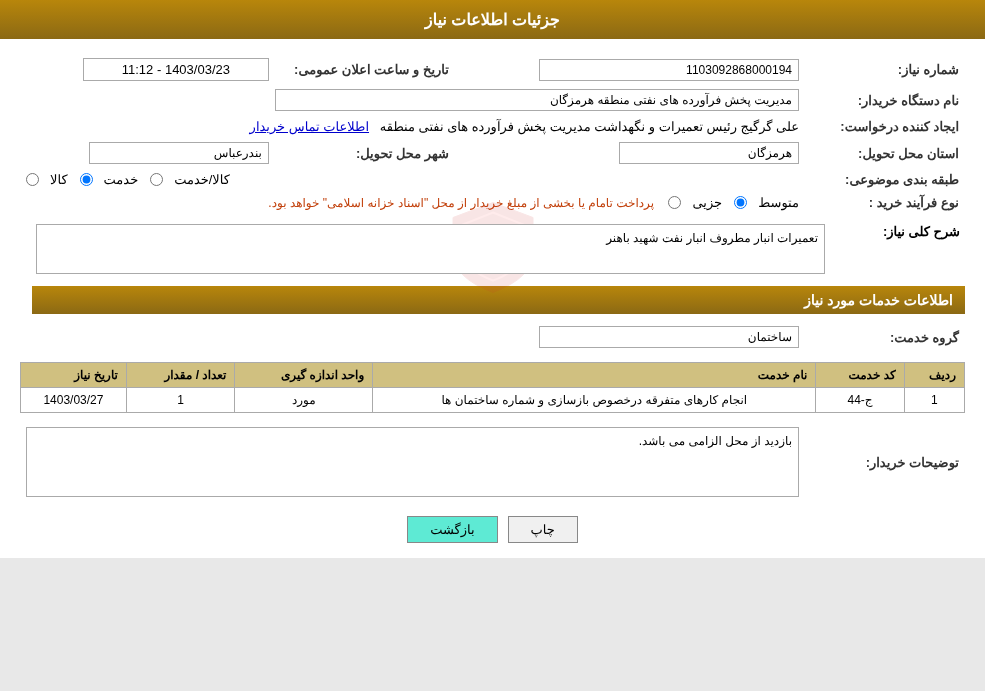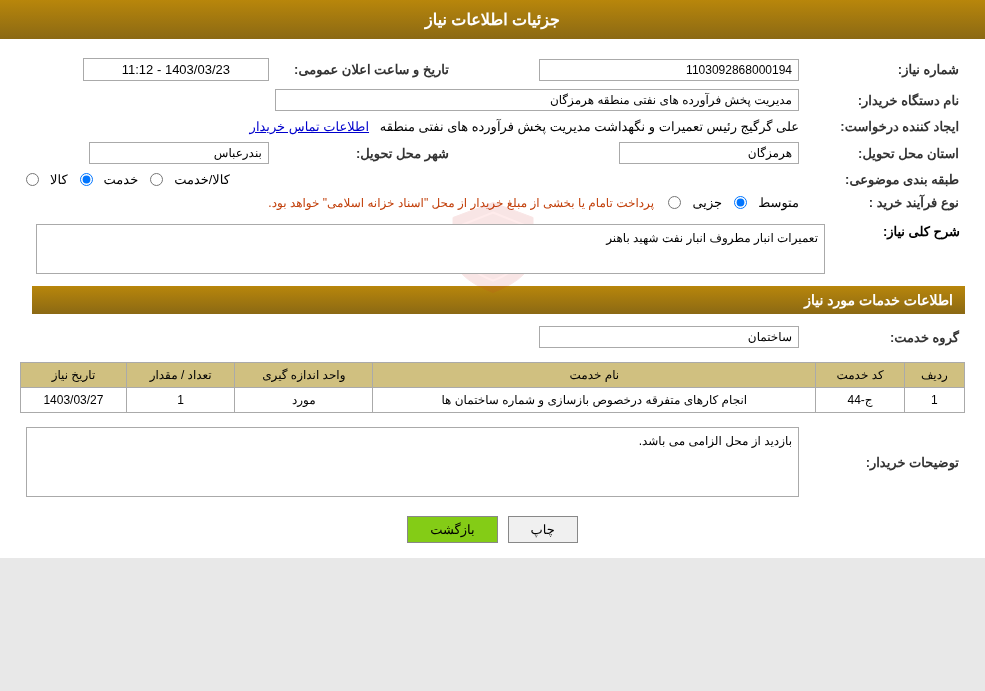--- a/index.html
+++ b/index.html
@@ -99,23 +99,23 @@
     }
     .services-table {
       width: 100%;
       border-collapse: collapse;
       margin-bottom: 10px;
     }
     .services-table th {
       background: #d0c080;
       border: 1px solid #aaa;
       padding: 5px 8px;
-      text-align: center;
-      font-size: 12px;
-      font-weight: normal;
+      text-align: right;
+      font-size: 12px;
+      font-weight: bold;
     }
     .services-table td {
       border: 1px solid #aaa;
       padding: 5px 8px;
       text-align: center;
       font-size: 12px;
     }
     .textarea-box {
       border: 1px solid #aaa;
       background: #fff;
@@ -138,21 +138,21 @@
       padding: 5px 22px;
       font-size: 13px;
       cursor: pointer;
       border: 1px solid #888;
       font-family: Tahoma, Arial, sans-serif;
     }
     .btn-print {
       background: #f0f0f0;
     }
     .btn-back {
-      background: #84cc16;
+      background: #5eead4;
     }
   </style>
 </head>
 <body>
 
 <div class="page-wrapper">
 
   <div class="header-bar">
     <span>جزئیات اطلاعات نیاز</span>
   </div>

